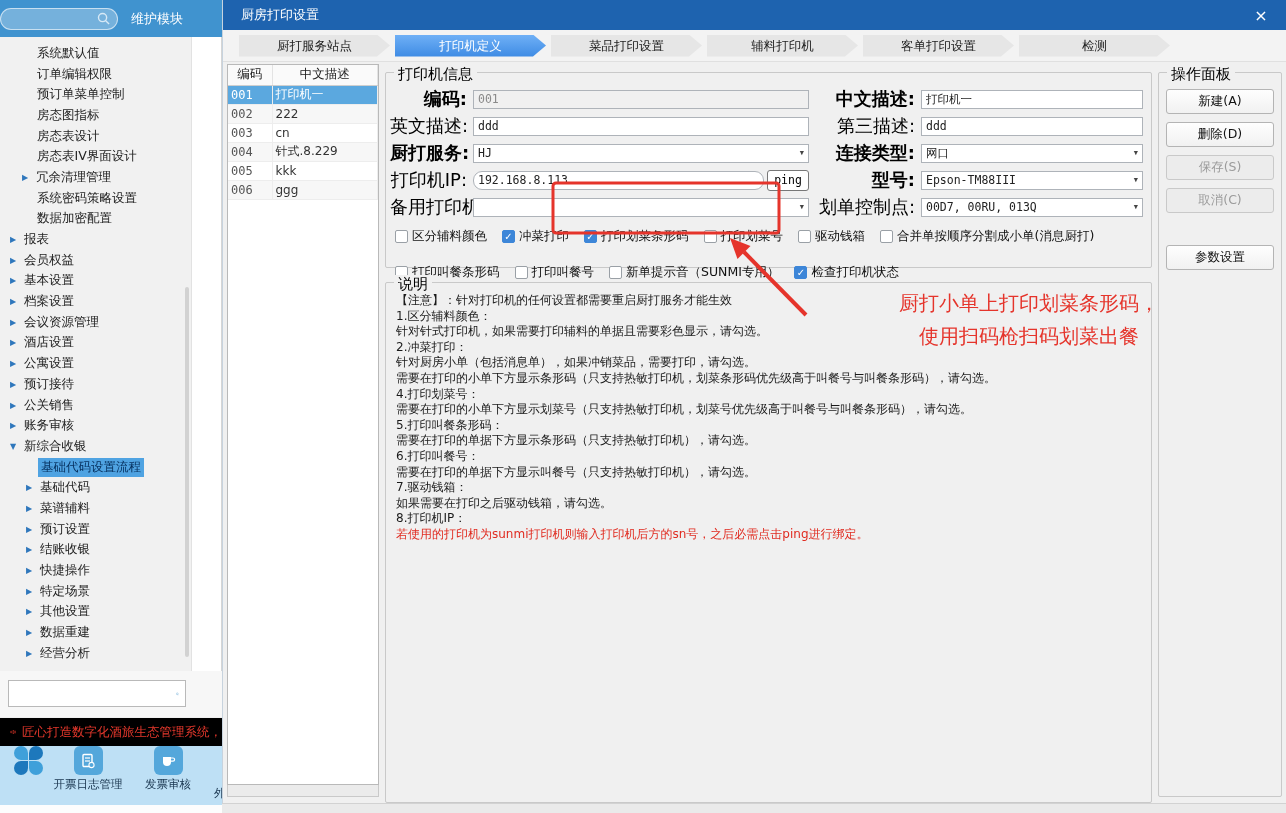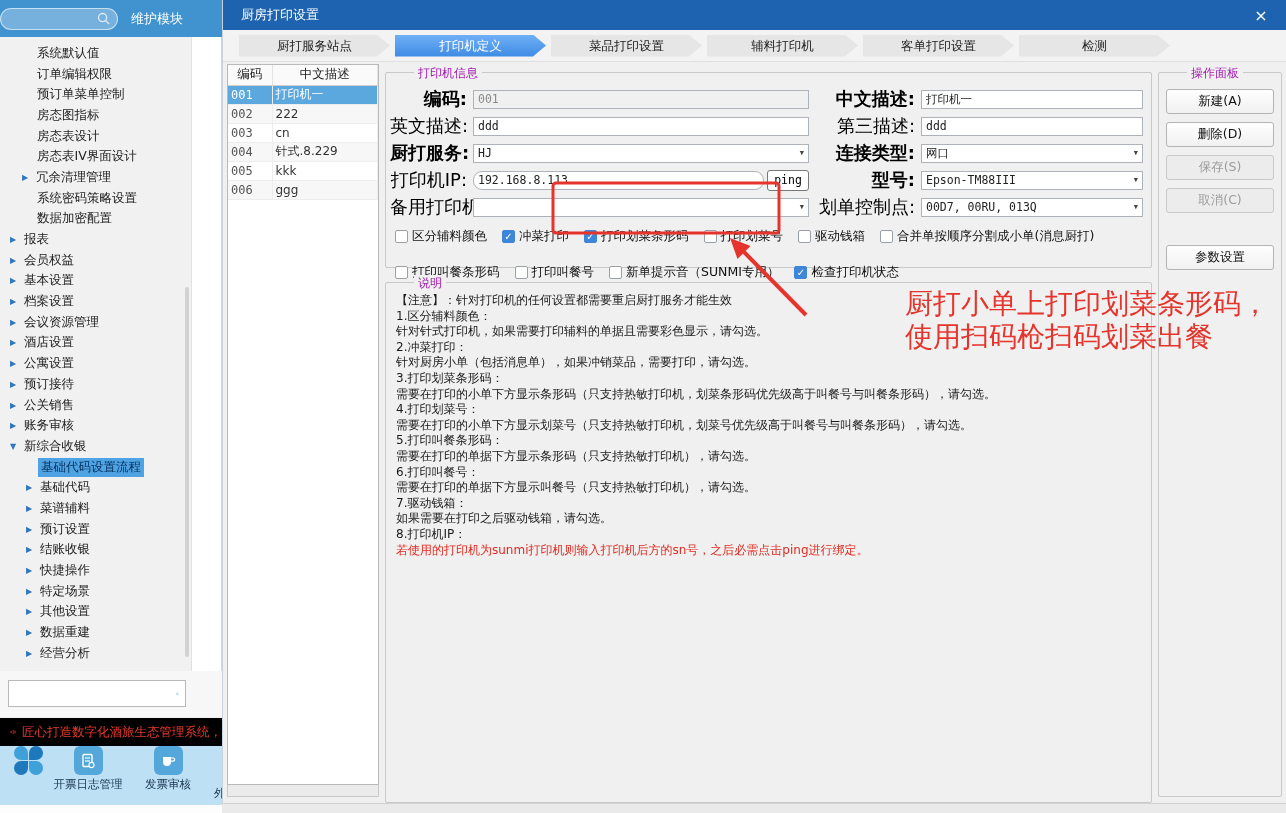--- a/index.html
+++ b/index.html
@@ -58,21 +58,21 @@
   .ltable th { height:20px; font-weight:normal; font-size:12.5px; background:#fafafa; border-bottom:1px solid #cfcfcf; border-right:1px solid #e3e3e3; }
   .ltable td { height:19px; padding:0 3px; border-bottom:1px solid #ededed; border-right:1px solid #ededed; color:#333; }
   .ltable td.code { width:44px; color:#555; }
   .ltable tr[data-selected="true"] td { background:#5BA8DF; color:#fff; }
   .ltable tr:nth-child(even):not([data-selected="true"]) td { background:#f7f7f7; }
   .list-hscroll { height:12px; background:#ebebeb; border:1px solid #c9c9c9; border-top:none; }
 
   
   .maincol { flex:1; display:flex; flex-direction:column; margin:0 6px; padding-top:2px; }
   .groupbox { position:relative; border:1px solid #c9c9c9; border-radius:2px; margin-top:8px; }
-  .legend { position:absolute; top:-8px; left:8px; background:#f0f0f0; padding:0 4px; font-size:12px; color:#a21caf;margin-left:20px; }
+  .legend { position:absolute; top:-8px; left:8px; background:#f0f0f0; padding:0 4px; font-size:15px; color:#000000; }
   .gb-info { height:196px; flex:none; }
   .fields { display:grid; grid-template-columns:80px 336px 106px auto; column-gap:3px; row-gap:3px; margin:14px 8px 0 4px; align-items:center; }
   .flabel { text-align:right; font-size:18px; color:#000; padding-right:3px; white-space:nowrap; }
   .flabel[data-bold="true"] { font-weight:bold; }
   .finput { height:19px; border:1px solid #aeb3b9; background:#fff; font-family:"DejaVu Sans Mono","Liberation Mono",monospace; font-size:11.5px; padding:0 4px; display:flex; align-items:center; color:#222; overflow:hidden; white-space:nowrap; }
   .finput[data-disabled="true"] { background:#f0f0f0; color:#8a8a8a; }
   .finput.select { justify-content:space-between; }
   .caret { font-size:7px; color:#444; flex:none; margin-left:4px; }
   .ipwrap { display:flex; align-items:center; }
   .ipwrap .finput { flex:1;border-radius:9px; }
@@ -92,21 +92,21 @@
   .gb-panel { flex:1; }
   .btn { display:block; width:108px; height:25px; margin:8px auto 0; background:linear-gradient(#fefefe,#f1f1f1); border:1px solid #b4b4b4; border-radius:3px; font-size:12.5px; color:#111; font-family:inherit; }
   .btn[data-disabled="true"] { background:#ececec; color:#9b9b9b; border-color:#c9c9c9; }
   .btn.params { margin-top:32px; }
   .gb-panel .btn:first-of-type { margin-top:16px; }
 
   .under-strip { height:10px; background:#eaeaea; border-top:1px solid #d2d2d2; }
 
   
   .overlay { position:absolute; inset:0; pointer-events:none; z-index:30; }
-  .anno { position:absolute; left:893px; top:287px; width:272px; text-align:center; color:#E5342B; font-size:28px; line-height:33px; z-index:31; pointer-events:none; white-space:nowrap;margin-left:12px; }
+  .anno { position:absolute; left:893px; top:287px; width:272px; text-align:center; color:#E5342B; font-size:20px; line-height:33px; z-index:31; pointer-events:none; white-space:nowrap; }
 </style>
 </head>
 <body>
 
 <div class="sidebar">
   <div class="sb-header">
     <div class="sb-search-pill">
       <input type="text" style="">
       <svg width="13" height="13" viewBox="0 0 14 14">
           <circle cx="6" cy="6" r="4.4" fill="none" stroke="#d7e9f6" stroke-width="1.5"></circle>
@@ -426,21 +426,20 @@
             </div>
         </div>
         <div class="groupbox gb-desc">
           <span class="legend">说明</span>
           <div class="desc" id="desc">
               <div data-red="false">【注意】：针对打印机的任何设置都需要重启厨打服务才能生效</div>
               <div data-red="false">1.区分辅料颜色：</div>
               <div data-red="false">针对针式打印机，如果需要打印辅料的单据且需要彩色显示，请勾选。</div>
               <div data-red="false">2.冲菜打印：</div>
               <div data-red="false">针对厨房小单（包括消息单），如果冲销菜品，需要打印，请勾选。</div>
-              <div data-red="false">3.打印划菜条形码：</div>
               <div data-red="false">需要在打印的小单下方显示条形码（只支持热敏打印机，划菜条形码优先级高于叫餐号与叫餐条形码），请勾选。</div>
               <div data-red="false">4.打印划菜号：</div>
               <div data-red="false">需要在打印的小单下方显示划菜号（只支持热敏打印机，划菜号优先级高于叫餐号与叫餐条形码），请勾选。</div>
               <div data-red="false">5.打印叫餐条形码：</div>
               <div data-red="false">需要在打印的单据下方显示条形码（只支持热敏打印机），请勾选。</div>
               <div data-red="false">6.打印叫餐号：</div>
               <div data-red="false">需要在打印的单据下方显示叫餐号（只支持热敏打印机），请勾选。</div>
               <div data-red="false">7.驱动钱箱：</div>
               <div data-red="false">如果需要在打印之后驱动钱箱，请勾选。</div>
               <div data-red="false">8.打印机IP：</div>

